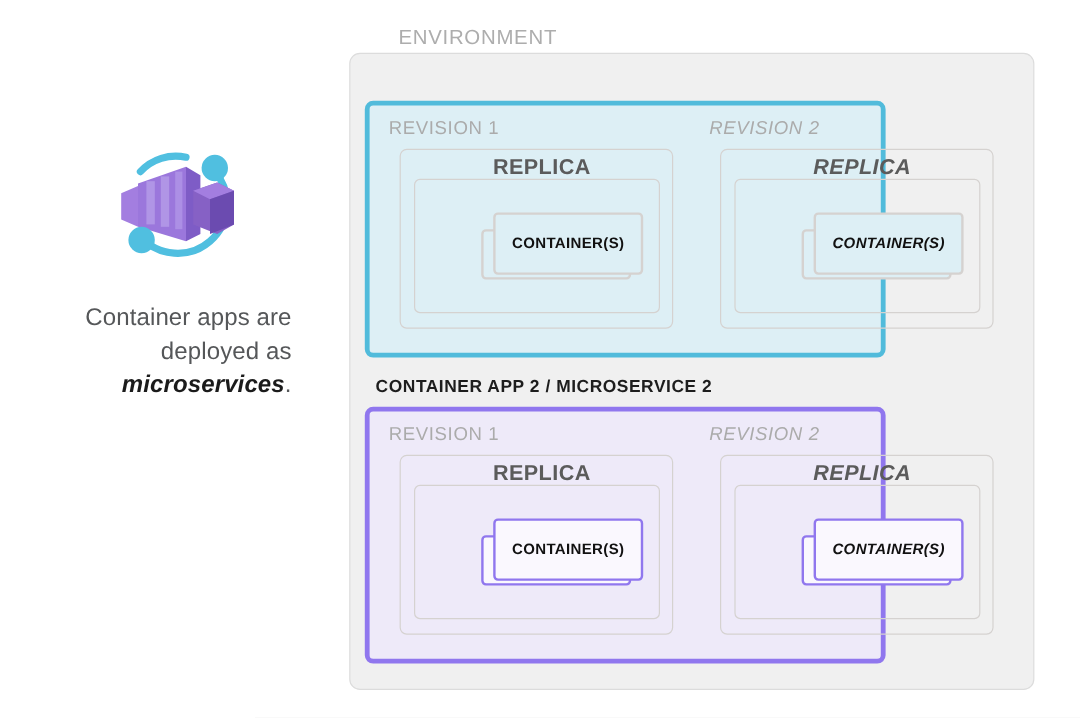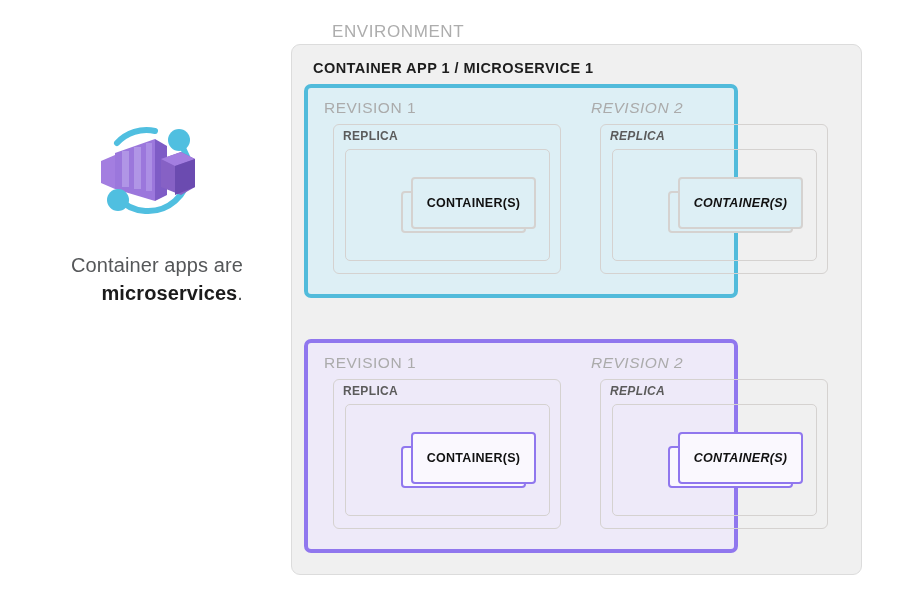--- a/index.html
+++ b/index.html
@@ -26,21 +26,21 @@
   #icon-wrap svg{display:block;}
 
   #caption{
     text-align:right;
     font-size:20px;
     line-height:28px;
     color:#555759;
     padding-right:12px;
     letter-spacing:0.1px;
   }
-  #caption .strong{font-weight:bold;color:#1b1b1b;}
+  #caption .strong{font-weight:bold;color:#1b1b1b;font-style:italic;}
 
   
   #environment-label{
     position:absolute;
     left:332px; top:22px;
     font-size:17px;
     letter-spacing:0.6px;
     color:#ADADAD;
   }
   #environment-panel{
@@ -103,26 +103,27 @@
 
   .replica-box{
     position:absolute;
     left:16px; top:27px;
     width:228px; height:150px;
     box-sizing:border-box;
     border:1.5px solid #D5D2D0;
     border-radius:6px;
   }
   .replica-label{
-    font-size:12px;
+    font-size:18px;
     font-weight:bold;
     letter-spacing:0.35px;
     color:#5B5B5B;
     padding-left:9px;
     padding-top:4px;
+    text-align:center;
   }
 
   .container-group{
     position:absolute;
     left:11px; top:24px;
     width:205px; height:112px;
     box-sizing:border-box;
     border:1.5px solid #D5D2D0;
     border-radius:5px;
   }
@@ -191,29 +192,29 @@
       <path d="M 68 44 L 88 37 L 102 44 L 82 51 Z" fill="#A37EE0"></path>
       <path d="M 82 51 L 102 44 L 102 72 L 82 80 Z" fill="#6B4BB0"></path>
 
       <circle cx="86" cy="25" r="11" fill="#50BFE0"></circle>
       <circle cx="25" cy="85" r="11" fill="#50BFE0"></circle>
     </svg>
   </div>
 
   <div id="caption">
     <div>Container apps are</div>
+    <div>deployed as</div>
     <div><span class="strong">microservices</span><span>.</span></div>
   </div>
 </div>
 
 <div id="environment-label">ENVIRONMENT</div>
 
 <div id="environment-panel">
 
-  <div id="app1-header" class="app-header">CONTAINER APP 1 / MICROSERVICE 1</div>
   <div id="app1-panel" class="app-panel">
 
     <div class="revision rev-left">
       <div class="revision-label">REVISION 1</div>
       <div class="replica-box">
         <div class="replica-label">REPLICA</div>
         <div class="container-group">
           <div class="container-back"></div>
           <div class="container-front">
             <span class="container-label">CONTAINER(S)</span>
@@ -230,20 +231,21 @@
           <div class="container-back"></div>
           <div class="container-front">
             <span class="container-label">CONTAINER(S)</span>
           </div>
         </div>
       </div>
     </div>
 
   </div>
 
+  <div id="app2-header" class="app-header">CONTAINER APP 2 / MICROSERVICE 2</div>
   <div id="app2-panel" class="app-panel">
 
     <div class="revision rev-left">
       <div class="revision-label">REVISION 1</div>
       <div class="replica-box">
         <div class="replica-label">REPLICA</div>
         <div class="container-group">
           <div class="container-back"></div>
           <div class="container-front">
             <span class="container-label">CONTAINER(S)</span>

